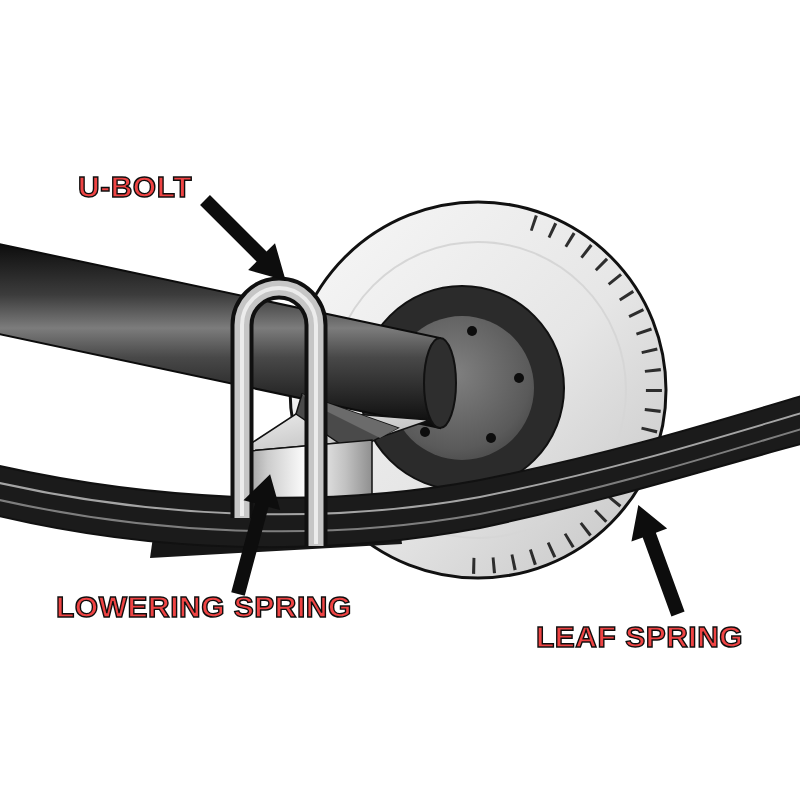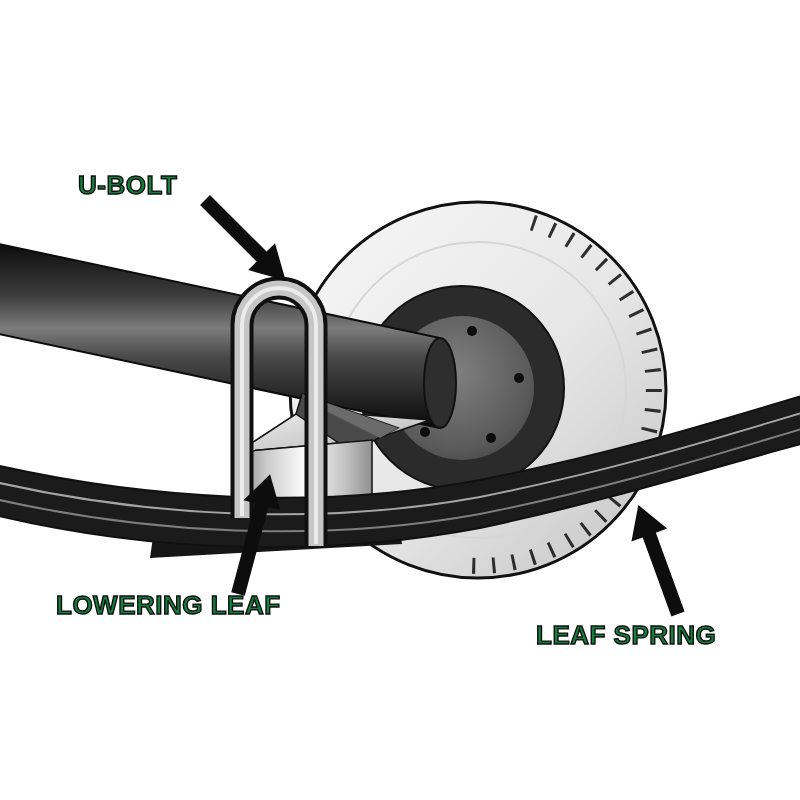--- a/index.html
+++ b/index.html
@@ -6,23 +6,23 @@
   .canvas{
     position:relative;
     width:800px;height:800px;
     background:#ffffff;
     overflow:hidden;
     font-family:"Liberation Sans", sans-serif;
   }
   .canvas svg{position:absolute;left:0;top:0;}
   .diagram-label{
     position:absolute;
-    color:#15803d;
+    color:#ef4444;
     font-weight:bold;
-    font-size:26px;
+    font-size:30px;
     letter-spacing:0.5px;
     -webkit-text-stroke:1.4px #0d0d0d;
     white-space:nowrap;
     user-select:none;
   }
   .label-ubolt{left:78px;top:170px;}
   .label-block{left:56px;top:590px;}
   .label-spring{left:536px;top:620px;}
 </style>
 </head>
@@ -112,17 +112,17 @@
         <path d="M 0 -7 L 92 -7 L 92 -19 L 124 0 L 92 19 L 92 7 L 0 7 Z"></path>
       </g>
       <g transform="translate(678,614) rotate(-110)">
         <path d="M 0 -7 L 84 -7 L 84 -19 L 116 0 L 84 19 L 84 7 L 0 7 Z"></path>
       </g>
     </g>
   </svg>
 
   <div class="diagram-label label-ubolt">U-BOLT</div>
 
-  <div class="diagram-label label-block">LOWERING LEAF</div>
+  <div class="diagram-label label-block">LOWERING SPRING</div>
 
   <div class="diagram-label label-spring">LEAF SPRING</div>
 
 </div>
 
 </body></html>

